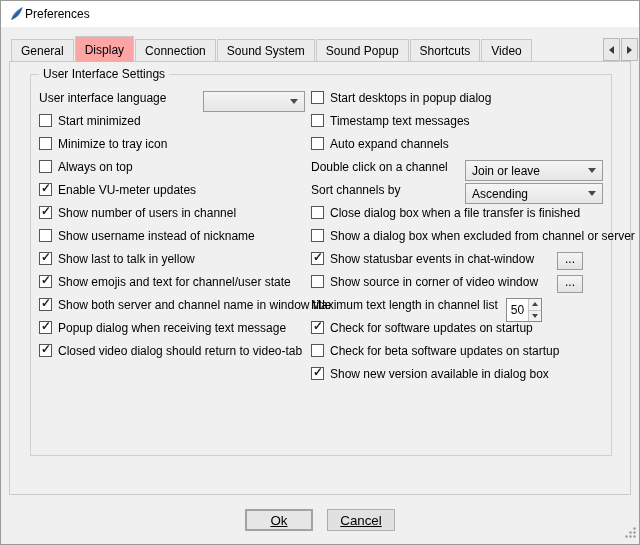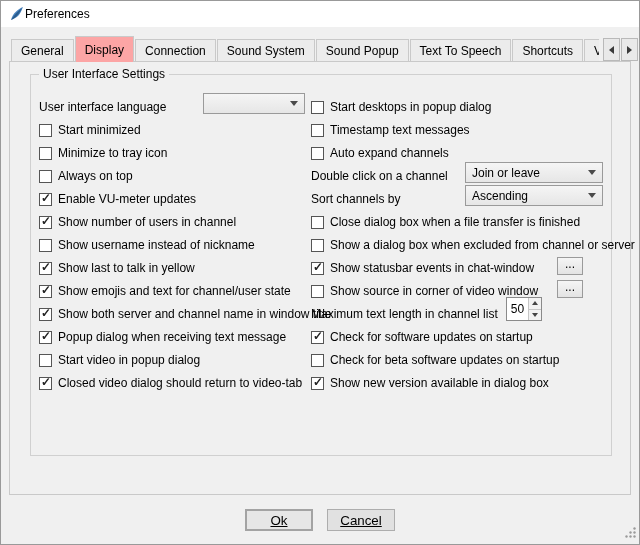--- a/index.html
+++ b/index.html
@@ -39,21 +39,21 @@
   .tri-left { width:0; height:0; border-top:4px solid transparent; border-bottom:4px solid transparent; border-right:5px solid #3a3a3a; }
   .tri-right { width:0; height:0; border-top:4px solid transparent; border-bottom:4px solid transparent; border-left:5px solid #3a3a3a; }
 
   
   .pane { margin:0 8px; border:1px solid #c9c9c9; border-top:none; height:433px; position:relative; background:#f0f0f0; }
   .groupbox { position:absolute; left:20px; right:18px; top:12px; height:382px; border:1px solid #d0d0d0; }
   .group-title { position:absolute; top:-8px; left:8px; background:#f0f0f0; padding:0 4px; }
 
   .col-left  { position:absolute; left:8px;   top:16px; width:266px; }
   .col-right { position:absolute; left:280px; top:16px; right:8px; }
-  .row { height:23px; display:flex; align-items:flex-end; white-space:nowrap; }
+  .row { height:23px; display:flex; align-items:flex-start; white-space:nowrap; }
 
   
   .cb {
     width:13px; height:13px; background:#fff; border:1px solid #555;
     margin-right:6px; position:relative; flex:0 0 auto;
   }
   .cb.checked::after {
     content:"\2713"; position:absolute; left:1px; top:-2px;
     font-size:12px; font-weight:700; color:#222; line-height:13px;
   }
@@ -116,21 +116,20 @@
     <span class="title-text">Preferences</span>
   </div>
 
   <div class="tabbar">
     <div class="baseline"></div>
     <div class="tab">General</div>
     <div class="tab active">Display</div>
     <div class="tab">Connection</div>
     <div class="tab">Sound System</div>
     <div class="tab">Sound Popup</div>
-    <div class="tab">Text To Speech</div>
     <div class="tab">Shortcuts</div>
     <div class="tab">Video</div>
     <div class="tab-arrows">
       <div class="tab-arrow-btn">
           <span class="tri-left"></span>
         </div>
       <div class="tab-arrow-btn">
           <span class="tri-right"></span>
         </div>
     </div>
@@ -181,24 +180,20 @@
           <span class="cb checked"></span>
           <span>Show emojis and text for channel/user state</span>
         </label>
         <label class="row">
           <span class="cb checked"></span>
           <span>Show both server and channel name in window title</span>
         </label>
         <label class="row">
           <span class="cb checked"></span>
           <span>Popup dialog when receiving text message</span>
-        </label>
-        <label class="row">
-          <span class="cb"></span>
-          <span>Start video in popup dialog</span>
         </label>
         <label class="row">
           <span class="cb checked"></span>
           <span>Closed video dialog should return to video-tab</span>
         </label>
       </div>
 
       <div class="col-right">
         <label class="row">
           <span class="cb"></span>

